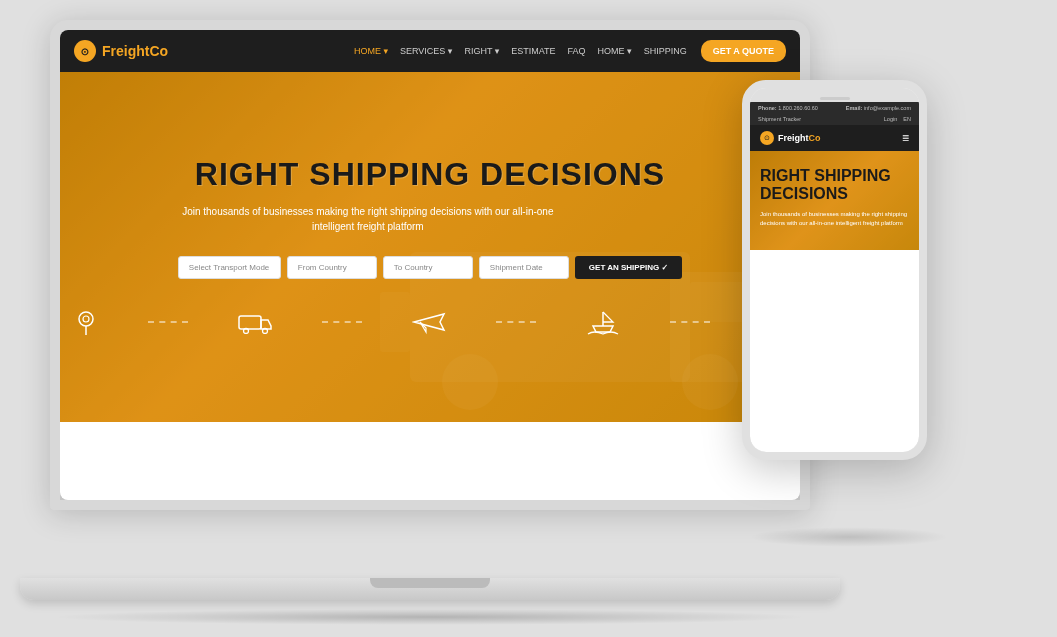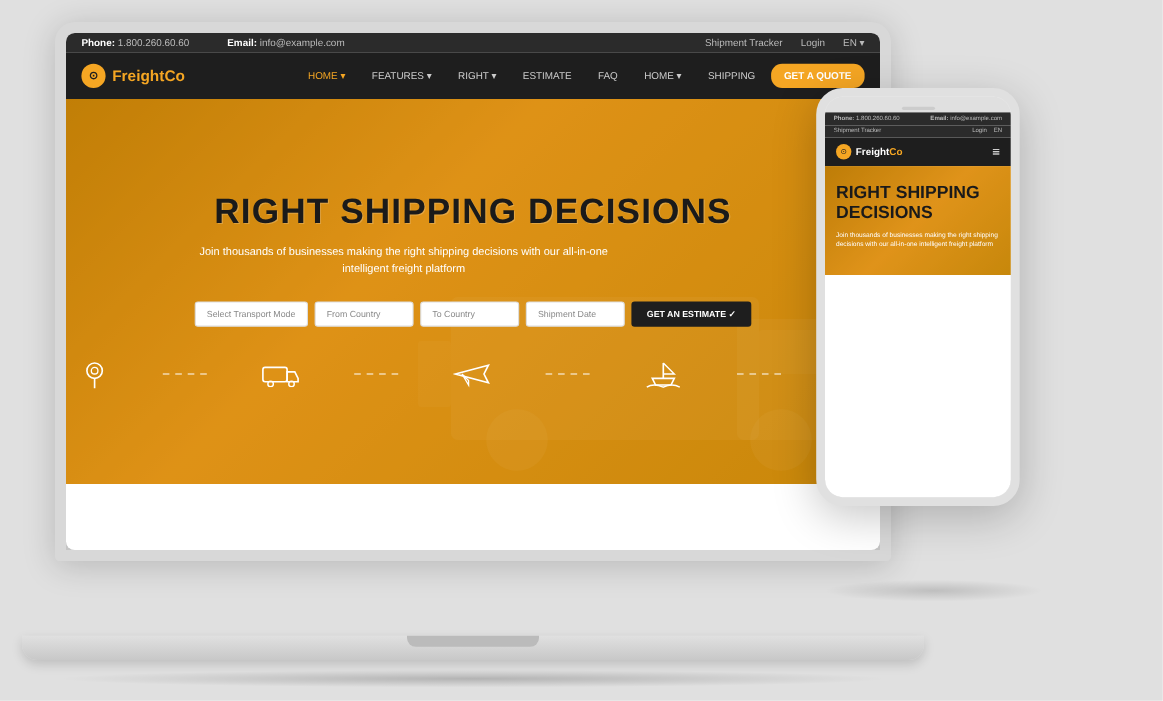--- a/index.html
+++ b/index.html
@@ -112,21 +112,21 @@
     }
     .site-logo-text {
       color: #fff;
       font-size: 14px;
       font-weight: bold;
     }
     .site-logo-text span { color: #f5a623; }
     .site-nav-links {
       display: flex;
       align-items: flex-end;
-      gap: 24px;
+      gap: 12px;
       font-size: 9px;
     }
     .site-nav-links a { color: #ccc; text-decoration: none; }
     .btn-quote {
       background: #f5a623;
       color: #fff;
       border: none;
       padding: 6px 12px;
       font-size: 9px;
       font-weight: bold;
@@ -398,48 +398,31 @@
   </style>
 </head>
 <body>
 
 <div class="scene">
 
   <div class="laptop">
     <div class="laptop-outer">
       <div class="laptop-screen">
 
-        <div class="site-topbar">
-          <div class="left">
-            <span>
-              <b>Phone:</b>
-              <span>1.800.260.60.60</span>
-            </span>
-            <span>
-              <b>Email:</b>
-              <span>info@example.com</span>
-            </span>
-          </div>
-          <div class="right">
-            <span>Shipment Tracker</span>
-            <span>Login</span>
-            <span>EN ▾</span>
-          </div>
-        </div>
 
         <div class="site-navbar">
           <div class="site-logo">
             <div class="site-logo-icon">⊙</div>
             <div class="site-logo-text">
               <span>Freight</span><span style="color:#f5a623">Co</span>
             </div>
           </div>
           <div class="site-nav-links">
             <a href="#" style="color:#f5a623">HOME ▾</a>
-            <a href="#">FEATURES ▾</a>
+            <a href="#">SERVICES ▾</a>
             <a href="#">RIGHT ▾</a>
             <a href="#">ESTIMATE</a>
             <a href="#">FAQ</a>
             <a href="#">HOME ▾</a>
             <a href="#">SHIPPING</a>
           </div>
           <button class="btn-quote">GET A QUOTE</button>
         </div>
 
         <div class="site-hero">
@@ -464,21 +447,21 @@
               <select class="hero-select">
                 <option>From Country</option>
               </select>
               <select class="hero-select">
                 <option>To Country</option>
               </select>
               <select class="hero-select">
                 <option>Shipment Date</option>
               </select>
               <button class="btn-estimate">
-                <span>GET AN ESTIMATE</span> ✓
+                <span>GET AN SHIPPING</span> ✓
               </button>
             </div>
           </div>
 
           <div class="hero-icons">
             <div class="hero-icon-item">
               <svg width="24" height="28" viewBox="0 0 24 28" fill="none">
                   <circle cx="12" cy="11" r="7" stroke="white" stroke-width="1.5"></circle>
                   <path d="M12 18 L12 27" stroke="white" stroke-width="1.5"></path>
                   <circle cx="12" cy="11" r="3" stroke="white" stroke-width="1.2"></circle>

